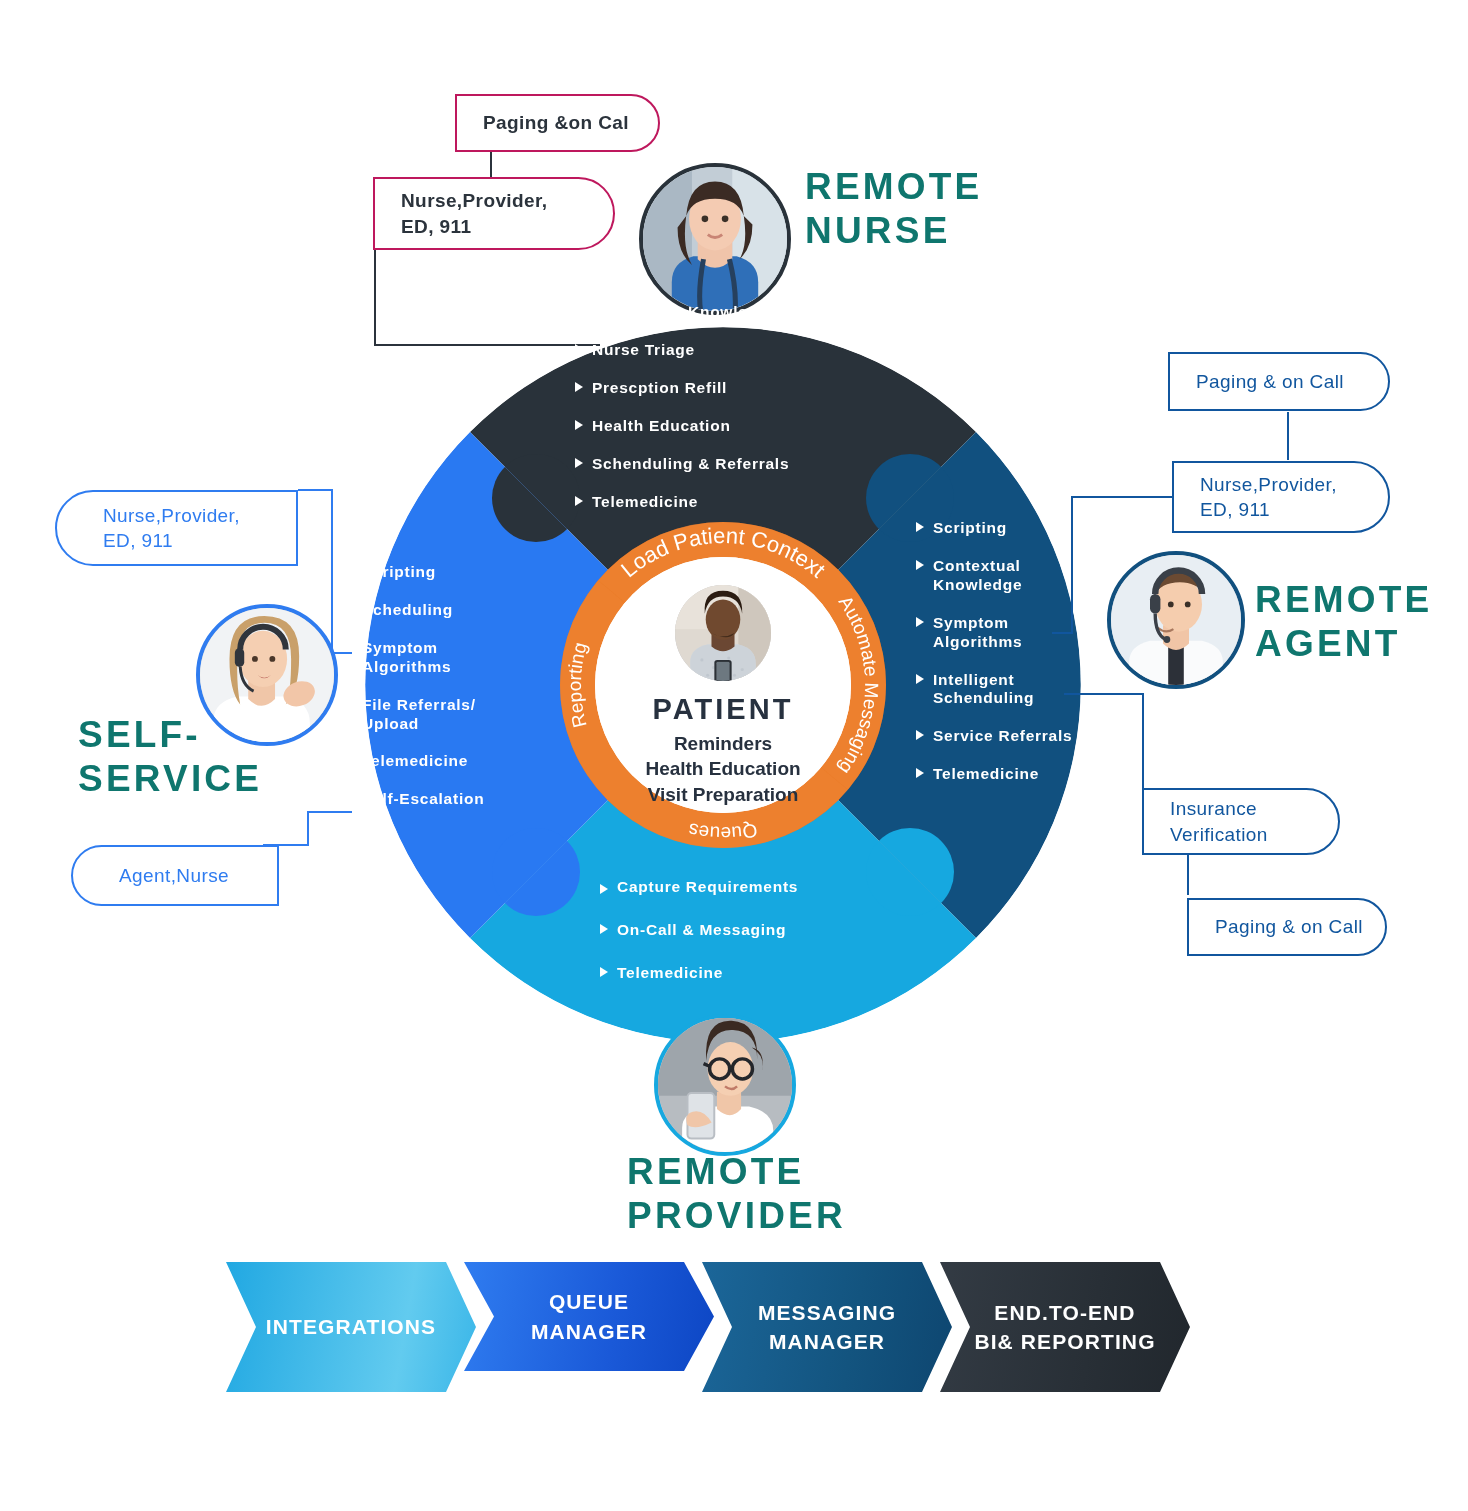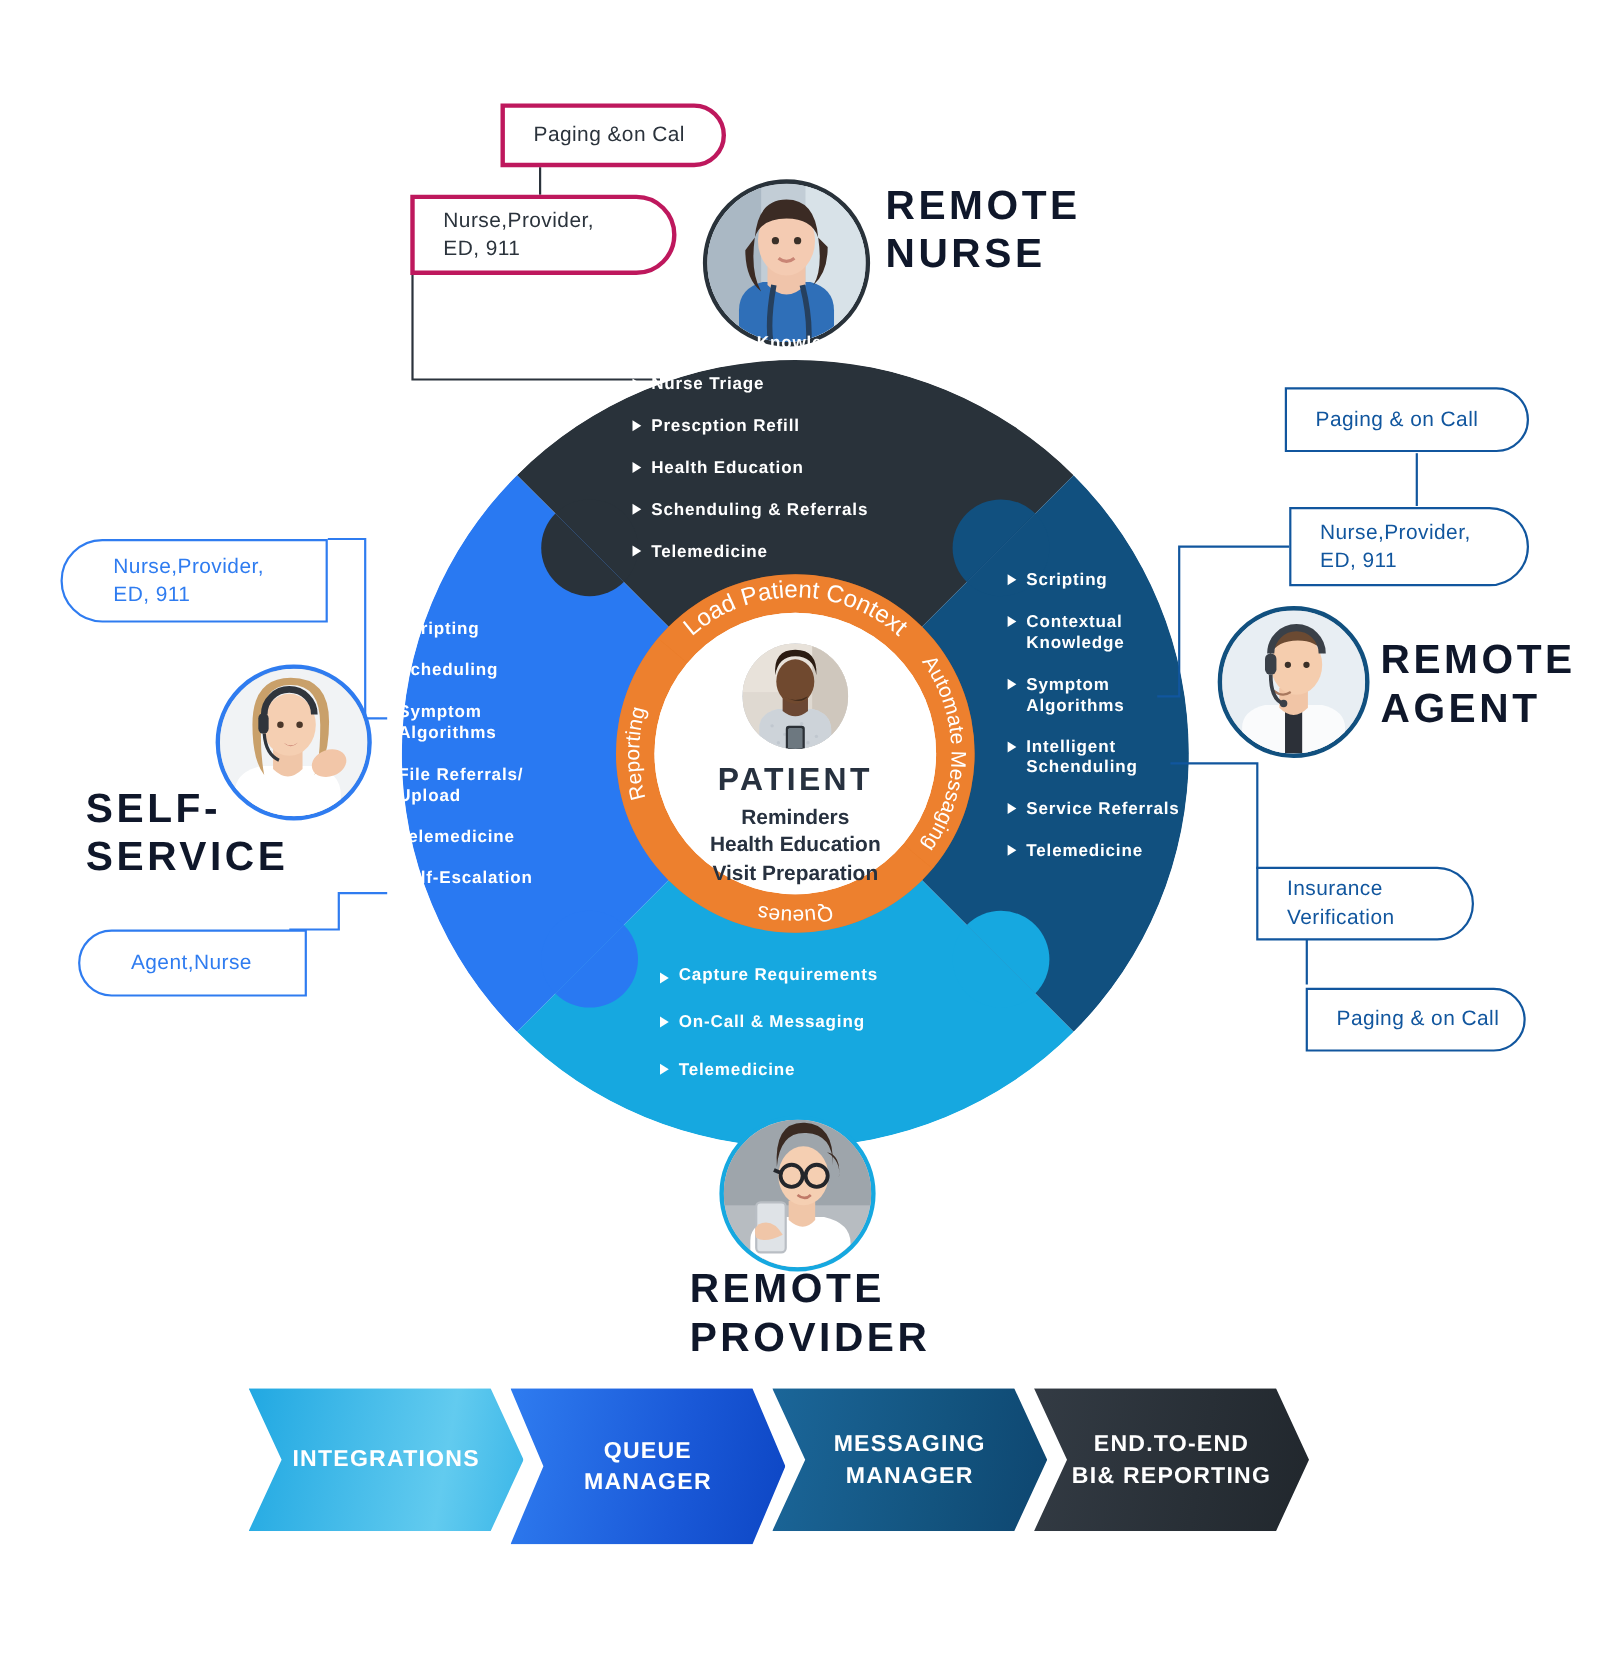--- a/index.html
+++ b/index.html
@@ -12,31 +12,31 @@
   #stage{position:absolute;inset:0;width:1468px;height:1511px;}
 
   
   .callout{
     position:absolute;box-sizing:border-box;
     display:flex;align-items:center;
     font-size:19px;line-height:1.32;letter-spacing:.4px;
     white-space:pre-line;
     background:#ffffff;
   }
-  .callout.dark{border:4px solid #be185d;color:#2b333c;}
+  .callout.dark{border:2px solid #be185d;color:#2b333c;font-weight:bold;}
   .callout.blue{border:2px solid #11569e;color:#11569e;}
   .callout.brightblue{border:2.5px solid #2f7cf0;color:#2f7cf0;}
   
   .cap-right{border-radius:0 60px 60px 0;padding-left:26px;}
   
   .cap-left{border-radius:60px 0 0 60px;padding-left:46px;}
 
   
   .section-title{
-    position:absolute;color:#0f172a;font-weight:bold;
+    position:absolute;color:#0f766e;font-weight:bold;
     font-size:37px;line-height:1.18;letter-spacing:3.2px;
     white-space:pre-line;
   }
 
   
   .avatar{
     position:absolute;border-radius:50%;overflow:hidden;
     background:#c9cdd2;
   }
   .avatar .ph{position:absolute;inset:0;}
@@ -378,21 +378,21 @@
   <div class="bullets" style="left:600px;top:878px;width:300px;">
     <div class="bi" style="margin-bottom:24px;align-items:center;"><span class="tri"></span><span>Capture Requirements</span></div>
     <div class="bi" style="margin-bottom:24px;"><span class="tri"></span><span>On-Call &amp; Messaging</span></div>
     <div class="bi"><span class="tri"></span><span>Telemedicine</span></div>
   </div>
 
   <div id="chevrons" style="left:226px;top:1262px;">
     <div class="chev" style="width:250px;height:130px;background:linear-gradient(100deg,#21a8e2 0%,#62cbef 70%,#3ab6e8 100%);margin-right:-12px;">
       <span>INTEGRATIONS</span>
     </div>
-    <div class="chev" style="width:250px;height:142px;background:linear-gradient(100deg,#2f7cf0 0%,#1a59d8 60%,#0d46c4 100%);margin-right:-12px;">
+    <div class="chev" style="width:250px;height:109px;background:linear-gradient(100deg,#2f7cf0 0%,#1a59d8 60%,#0d46c4 100%);margin-right:-12px;">
       <span>QUEUE
 MANAGER</span>
     </div>
     <div class="chev" style="width:250px;height:130px;background:linear-gradient(100deg,#1b6699 0%,#13547f 60%,#0e4670 100%);margin-right:-12px;">
       <span>MESSAGING
 MANAGER</span>
     </div>
     <div class="chev" style="width:250px;height:130px;background:linear-gradient(100deg,#333b44 0%,#282f36 60%,#21272d 100%);">
       <span>END.TO-END
 BI&amp; REPORTING</span>

